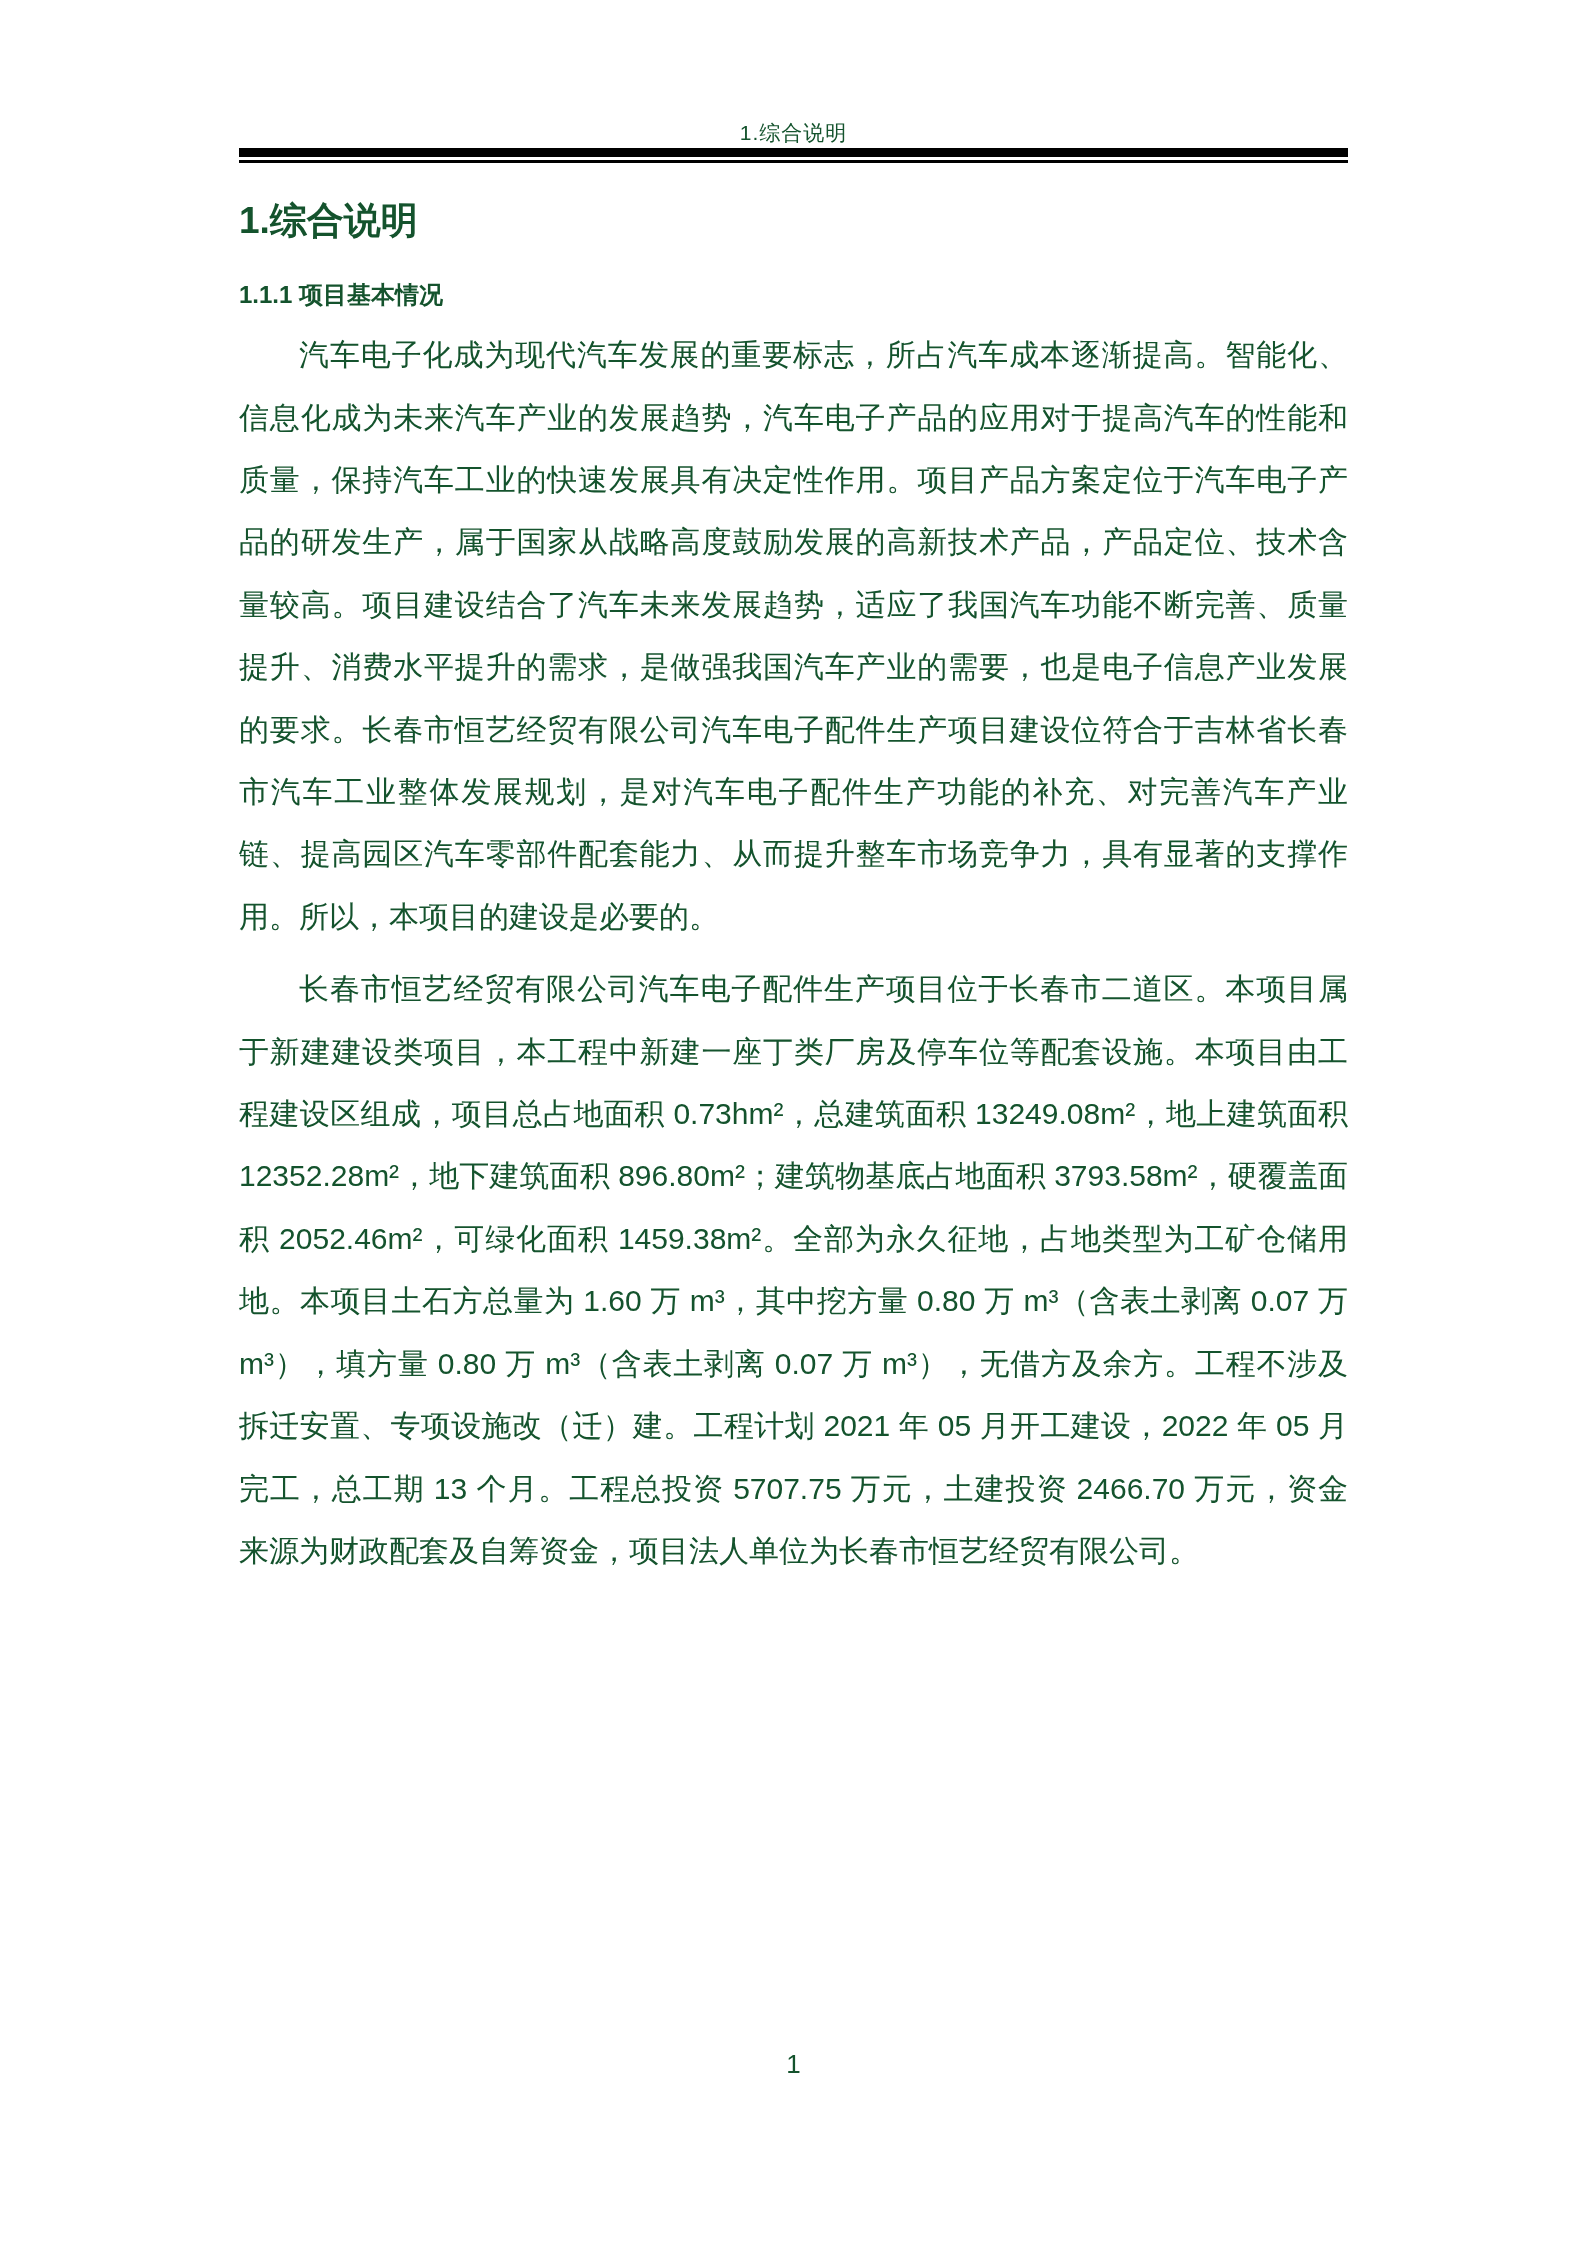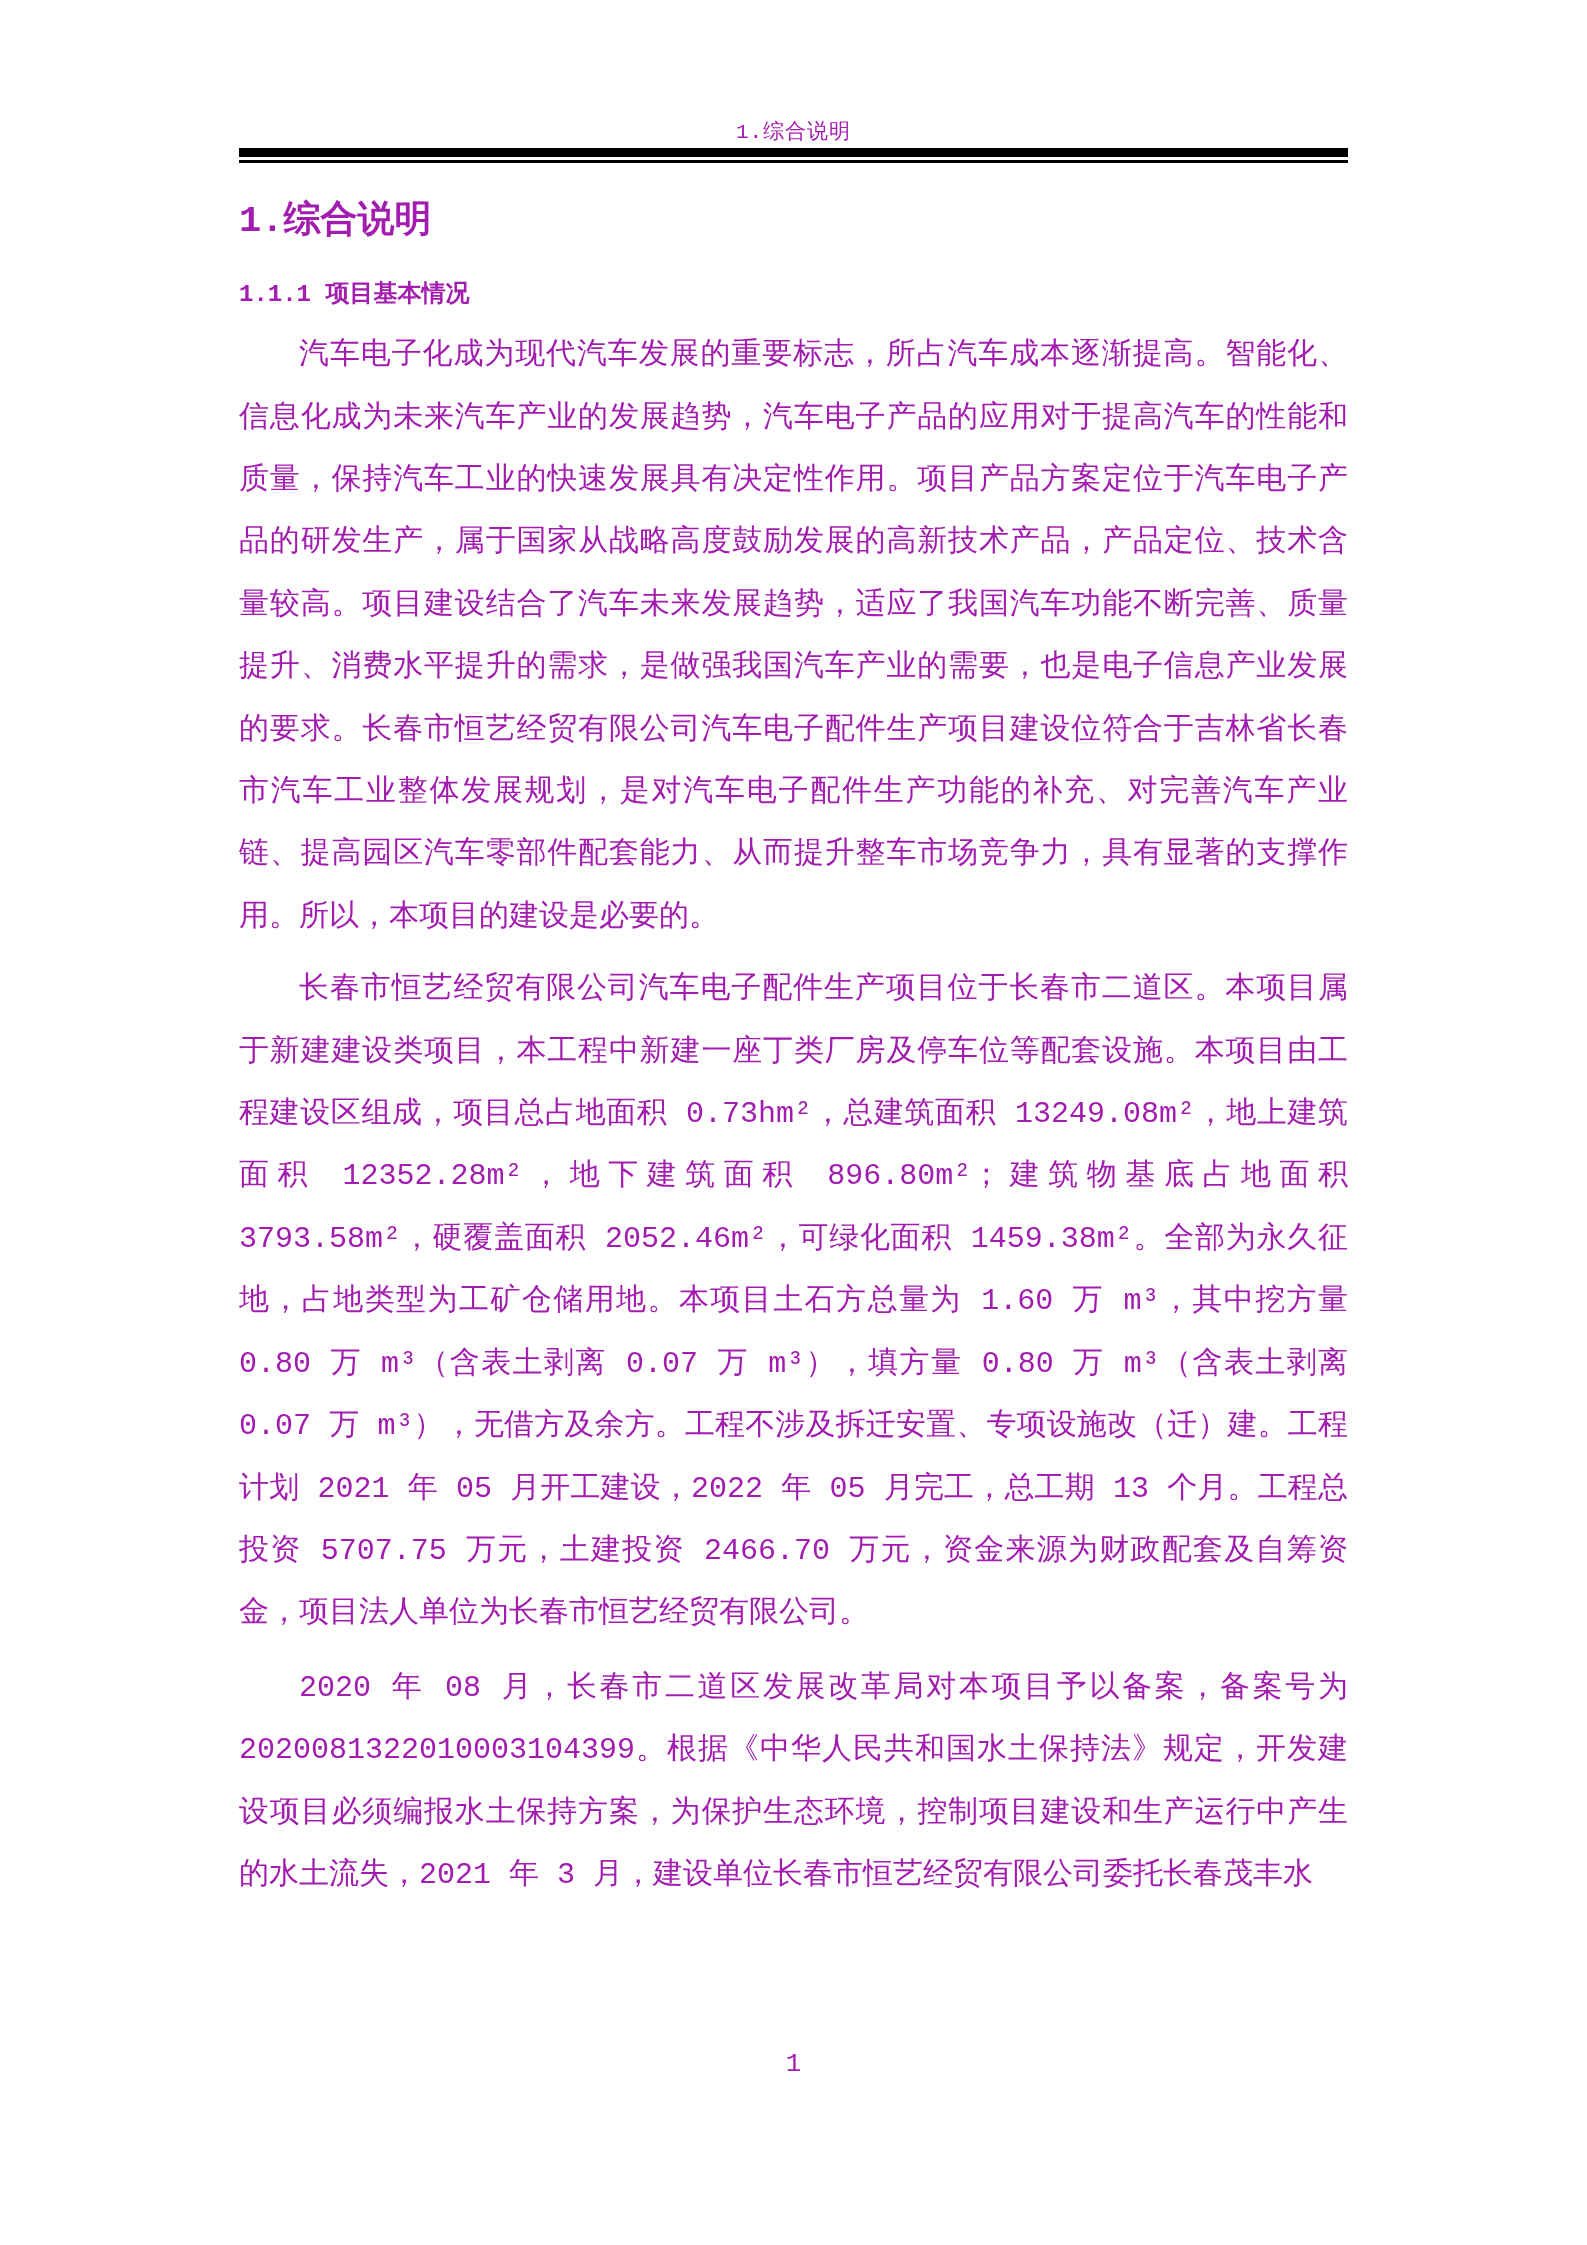--- a/index.html
+++ b/index.html
@@ -5,22 +5,22 @@
   html, body {
     margin: 0;
     padding: 0;
     background: #ffffff;
   }
   .page {
     position: relative;
     width: 1587px;
     height: 2245px;
     background: #ffffff;
-    color: #a21caf;
-    font-family: Liberation Mono, monospace;
+    color: #14532d;
+    font-family: Liberation Sans, sans-serif;
     overflow: hidden;
   }
   
   .running-header {
     position: absolute;
     top: 120px;
     left: 239px;
     width: 1109px;
     text-align: center;
     font-size: 21px;
@@ -108,21 +108,20 @@
     <h1>1.综合说明</h1>
 
 
     <h3>1.1.1 项目基本情况</h3>
 
     <p class="para-1">汽车电子化成为现代汽车发展的重要标志，所占汽车成本逐渐提高。智能化、信息化成为未来汽车产业的发展趋势，汽车电子产品的应用对于提高汽车的性能和质量，保持汽车工业的快速发展具有决定性作用。项目产品方案定位于汽车电子产品的研发生产，属于国家从战略高度鼓励发展的高新技术产品，产品定位、技术含量较高。项目建设结合了汽车未来发展趋势，适应了我国汽车功能不断完善、质量提升、消费水平提升的需求，是做强我国汽车产业的需要，也是电子信息产业发展的要求。长春市恒艺经贸有限公司汽车电子配件生产项目建设位符合于吉林省长春市汽车工业整体发展规划，是对汽车电子配件生产功能的补充、对完善汽车产业链、提高园区汽车零部件配套能力、从而提升整车市场竞争力，具有显著的支撑作用。所以，本项目的建设是必要的。</p>
 
     <p class="para-2">长春市恒艺经贸有限公司汽车电子配件生产项目位于长春市二道区。本项目属于新建建设类项目，本工程中新建一座丁类厂房及停车位等配套设施。本项目由工程建设区组成，项目总占地面积 0.73hm²，总建筑面积 13249.08m²，地上建筑面积 12352.28m²，地下建筑面积 896.80m²；建筑物基底占地面积 3793.58m²，硬覆盖面积 2052.46m²，可绿化面积 1459.38m²。全部为永久征地，占地类型为工矿仓储用地。本项目土石方总量为 1.60 万 m³，其中挖方量 0.80 万 m³（含表土剥离 0.07 万 m³），填方量 0.80 万 m³（含表土剥离 0.07 万 m³），无借方及余方。工程不涉及拆迁安置、专项设施改（迁）建。工程计划 2021 年 05 月开工建设，2022 年 05 月完工，总工期 13 个月。工程总投资 5707.75 万元，土建投资 2466.70 万元，资金来源为财政配套及自筹资金，项目法人单位为长春市恒艺经贸有限公司。</p>
 
 
-    <p class="para-3">2020 年 08 月，长春市二道区发展改革局对本项目予以备案，备案号为 2020081322010003104399。根据《中华人民共和国水土保持法》规定，开发建设项目必须编报水土保持方案，为保护生态环境，控制项目建设和生产运行中产生的水土流失，2021 年 3 月，建设单位长春市恒艺经贸有限公司委托长春茂丰水</p>
 
   </div>
 
   <div class="page-footer">
     <span>1</span>
   </div>
 
 </div>
 
 </body></html>

